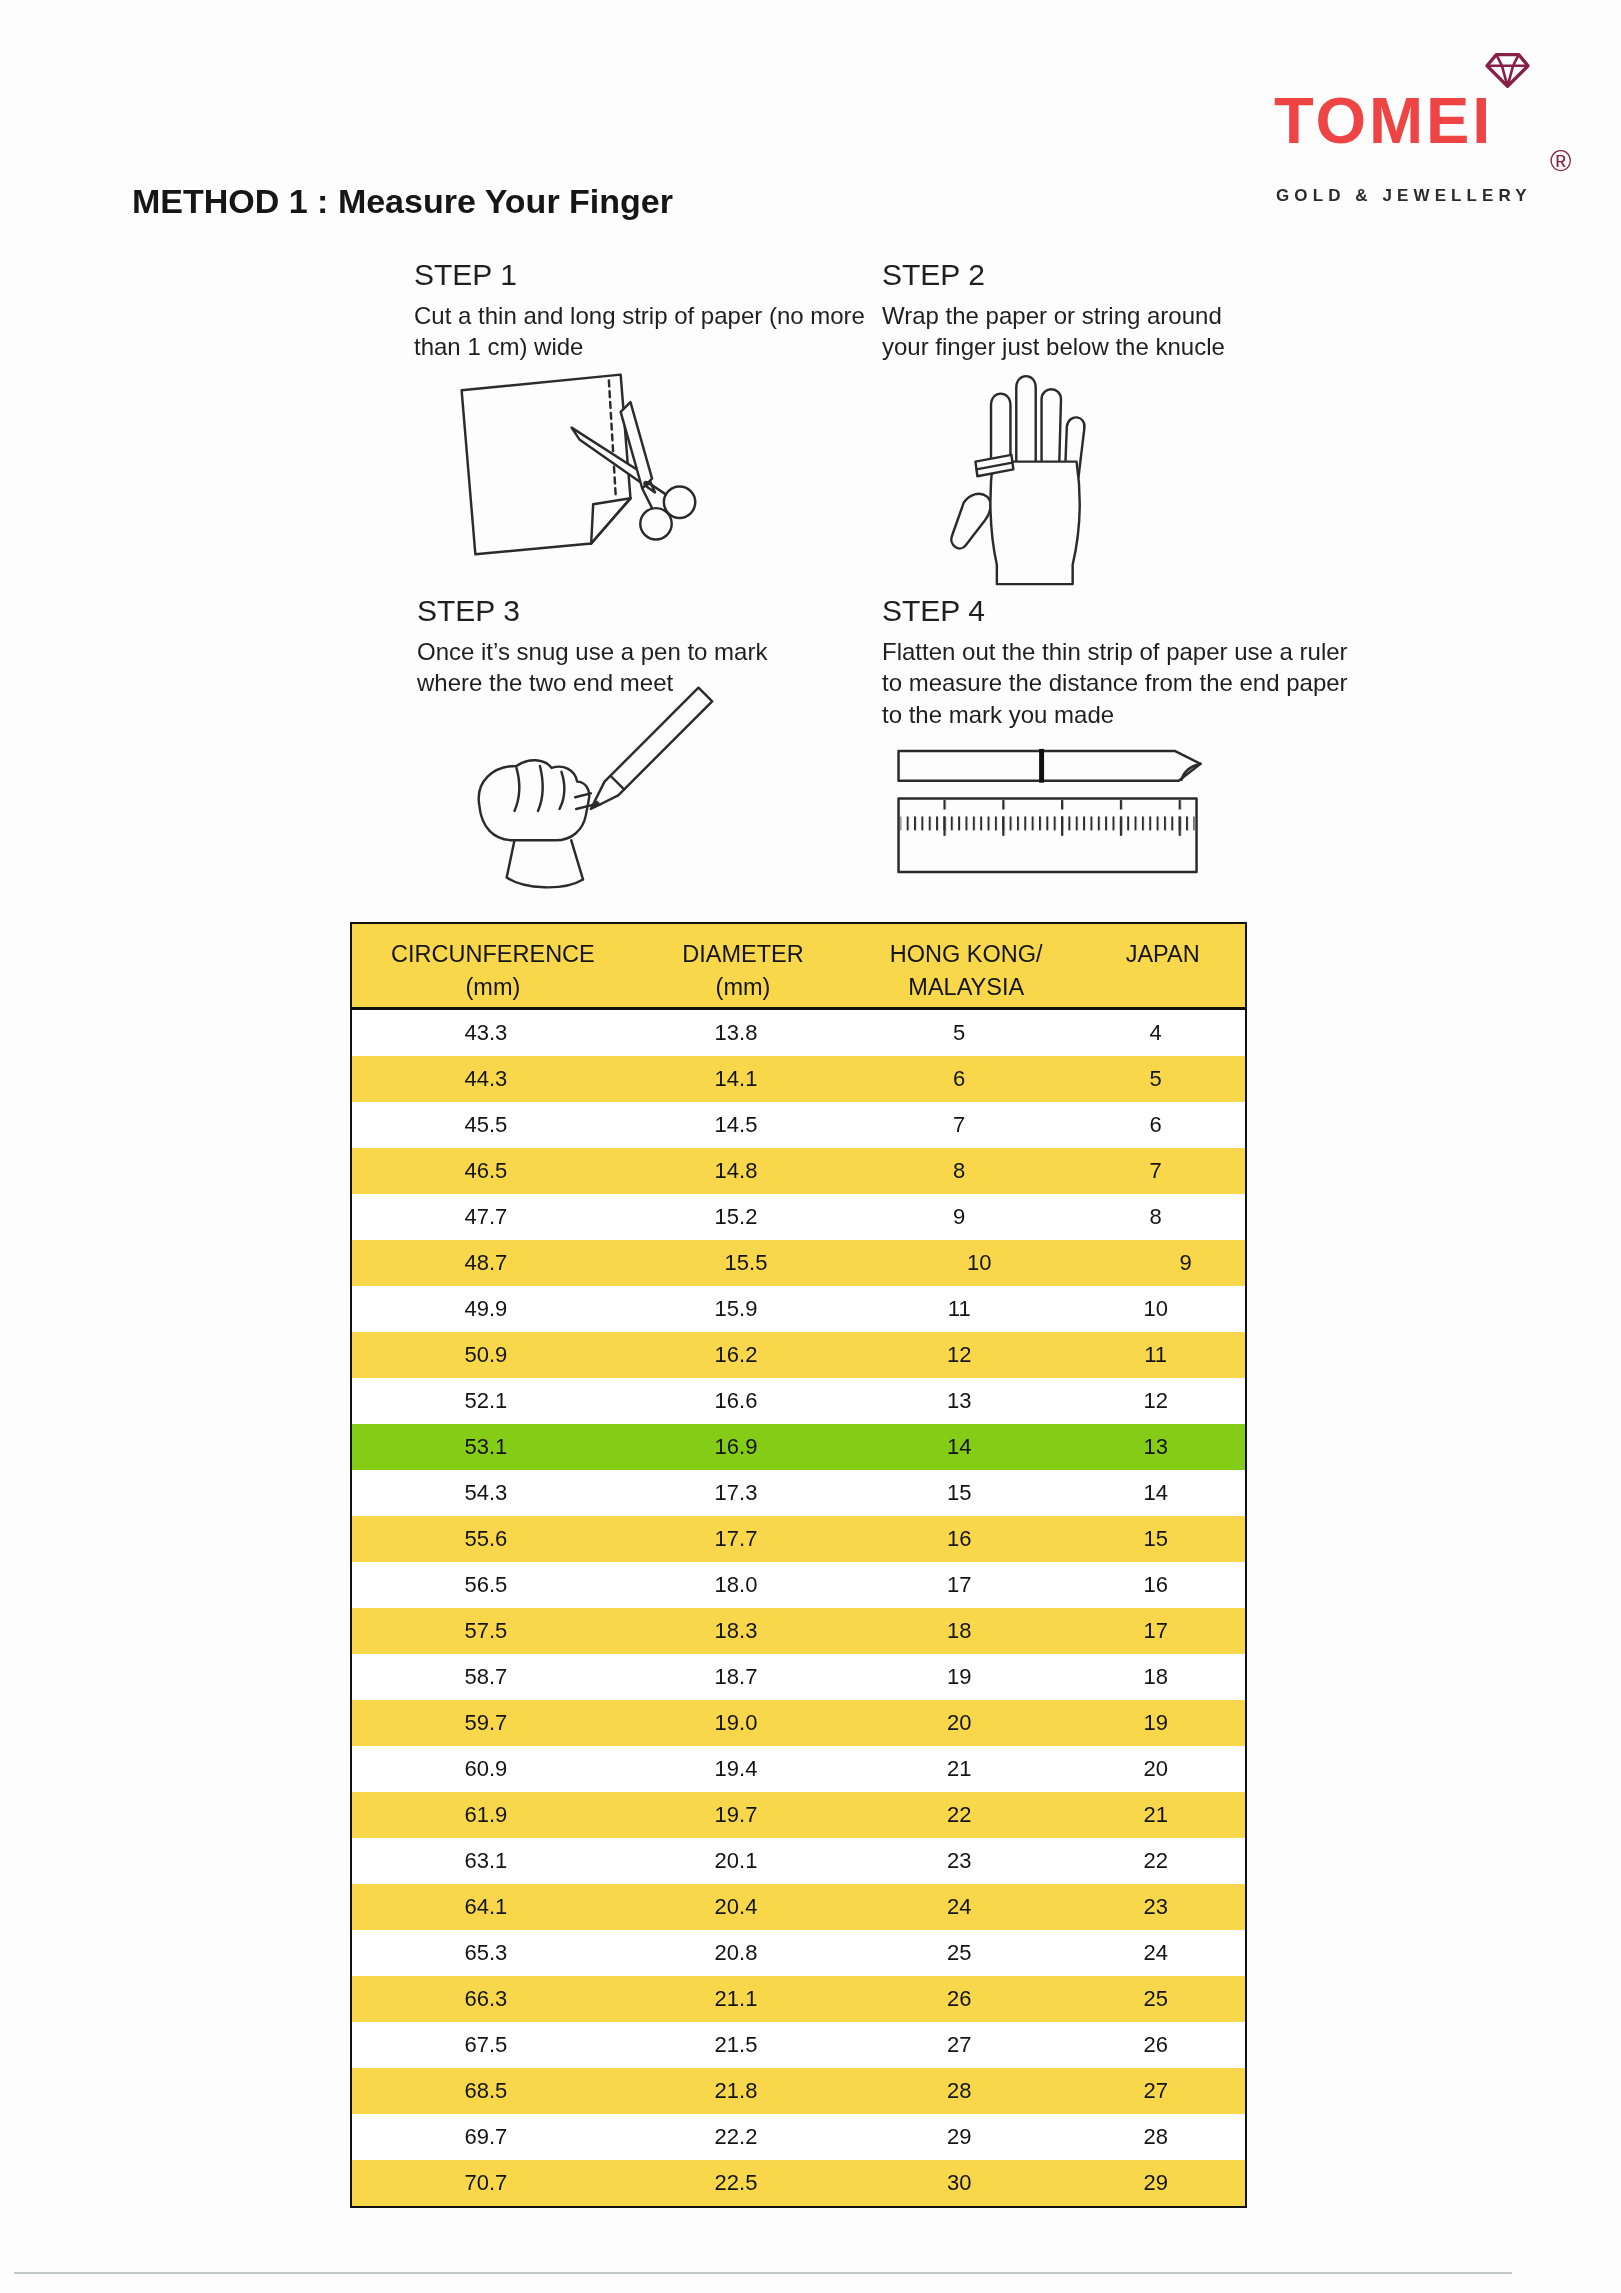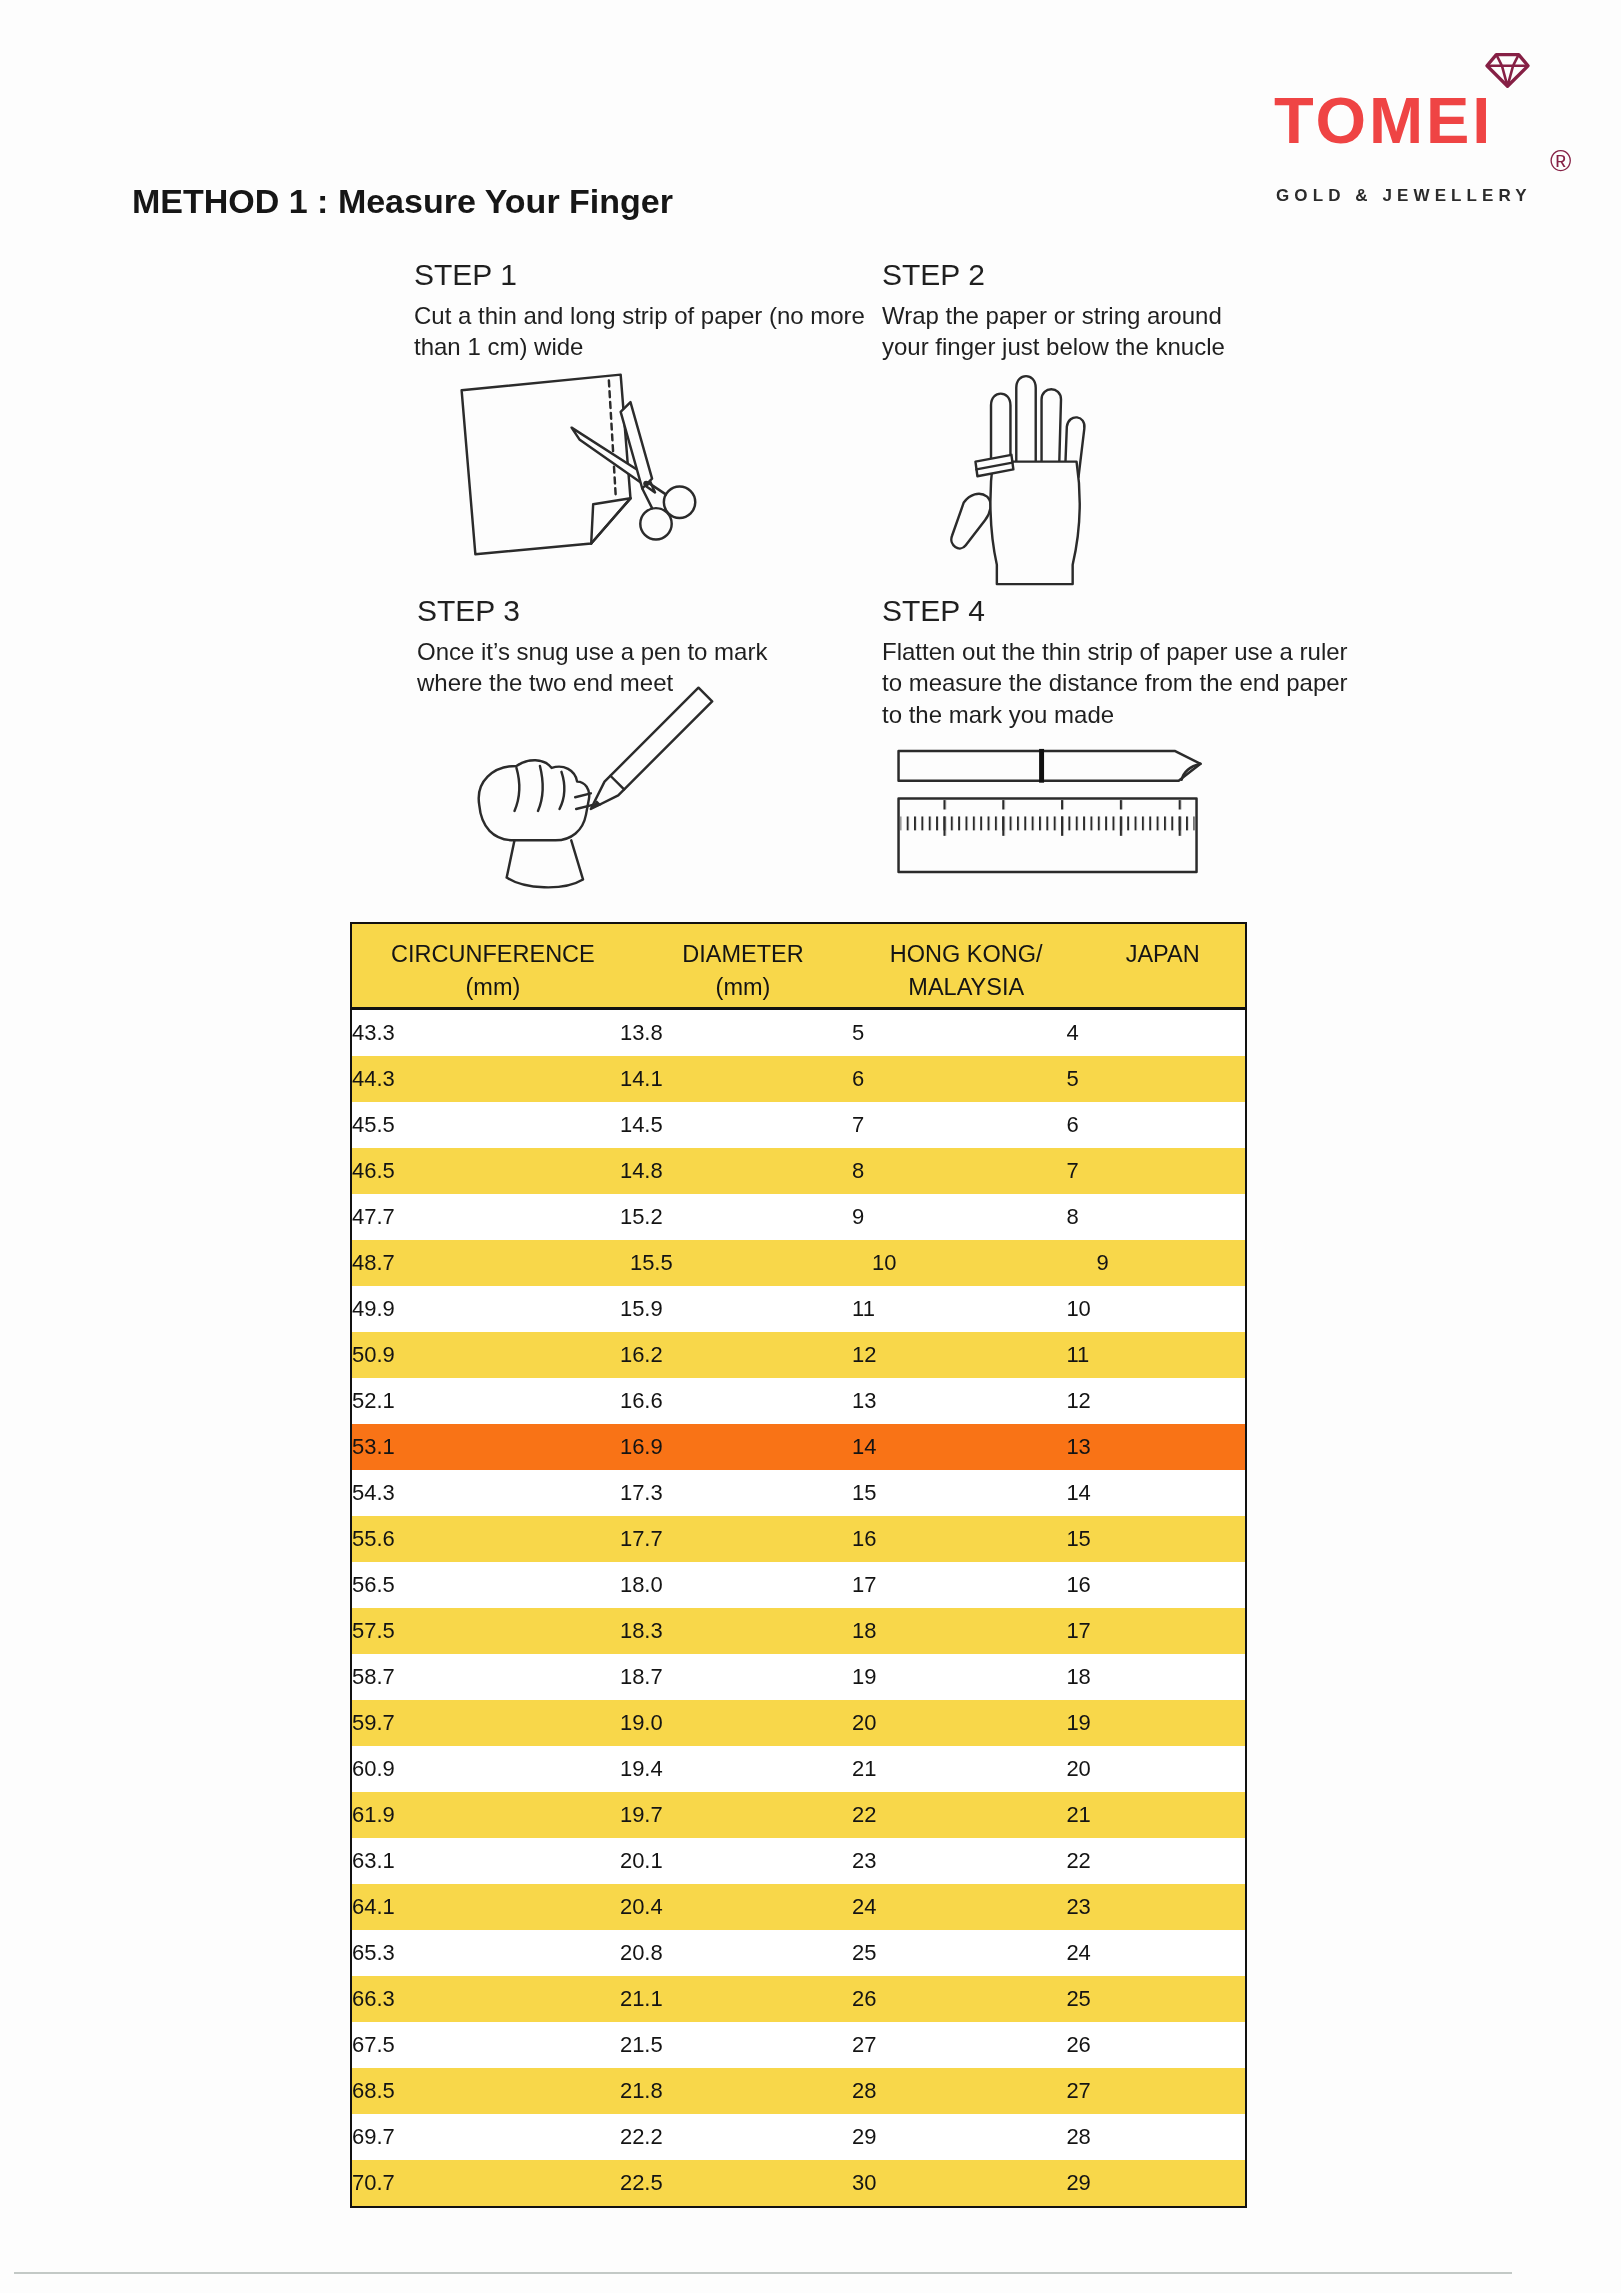--- a/index.html
+++ b/index.html
@@ -55,21 +55,21 @@
     border:2.9px solid #111; background:#fff;
   }
   .thead {
     display:grid; grid-template-columns:30% 26% 24% 20%;
     height:86px; border-bottom:3.9px solid #111; align-items:start;
     text-align:center; padding-top:13.7px;
   }
   .thead .hcell { font-size:23.5px; line-height:1.4; color:#141414;padding-left:14px; }
   .tbody .trow {
     display:grid; grid-template-columns:30% 26% 24% 20%;
-    height:46px; align-items:center; 
+    height:46px; align-items:center; text-align:center;
   }
   .tbody .tcell { font-size:22px; color:#141414; }
 
   
   .scan-line {
     position:absolute; left:13.7px; top:2272px; width:1498px; height:2px;
     background:#b9c0bc; opacity:.85;
   }
 
   .lineart { stroke:#2b2b2b; fill:none; stroke-width:2.5; stroke-linejoin:round; stroke-linecap:round; }
@@ -255,21 +255,21 @@
       <div class="tcell">16.2</div>
       <div class="tcell">12</div>
       <div class="tcell">11</div>
     </div>
         <div class="trow">
       <div class="tcell">52.1</div>
       <div class="tcell">16.6</div>
       <div class="tcell">13</div>
       <div class="tcell">12</div>
     </div>
-        <div class="trow" style="background: #f97316;">
+        <div class="trow" style="background: #84cc16;">
       <div class="tcell">53.1</div>
       <div class="tcell">16.9</div>
       <div class="tcell">14</div>
       <div class="tcell">13</div>
     </div>
         <div class="trow">
       <div class="tcell">54.3</div>
       <div class="tcell">17.3</div>
       <div class="tcell">15</div>
       <div class="tcell">14</div>

